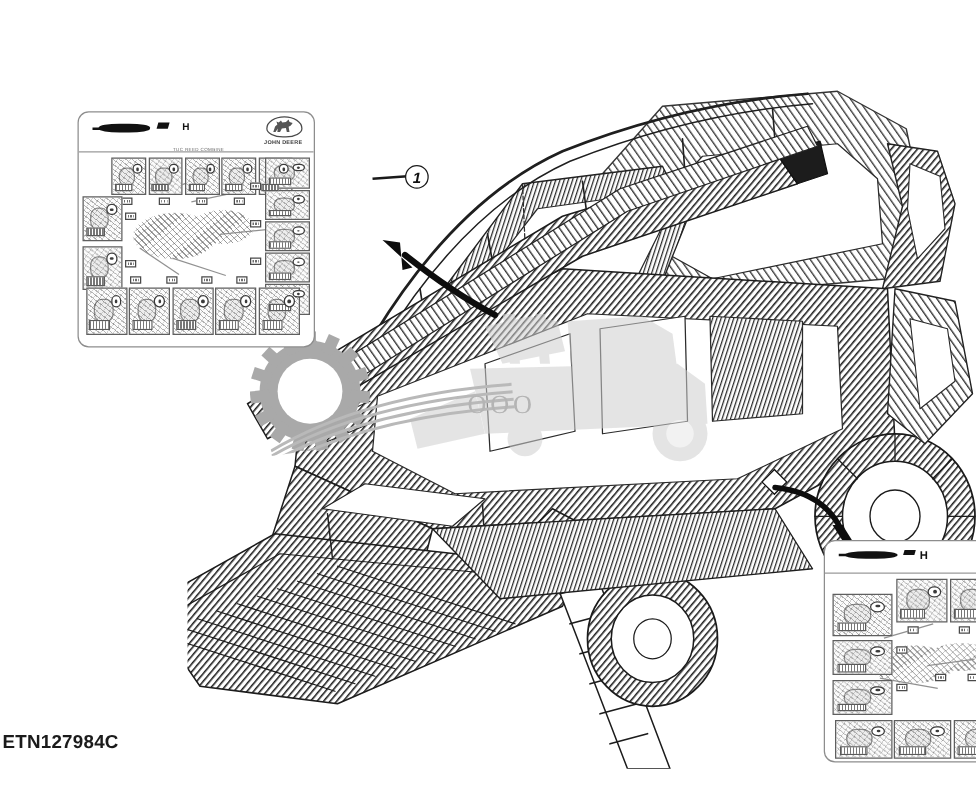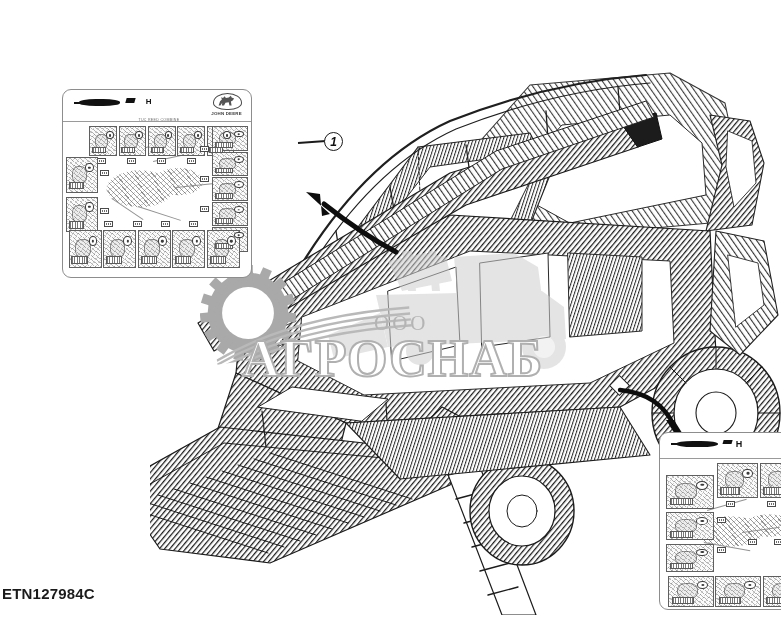--- a/index.html
+++ b/index.html
@@ -339,21 +339,20 @@
     <svg class="wm-swoosh" viewBox="0 0 200 34" xmlns="http://www.w3.org/2000/svg">
       <g stroke="#b9b9b9" stroke-width="2.4" fill="none">
         <path d="M0 30 Q80 -4 198 4"></path>
         <path d="M0 34 Q80 2 198 10"></path>
         <path d="M2 38 Q82 8 198 16"></path>
         <path d="M4 42 Q84 14 198 22"></path>
       </g>
     </svg>
 
     <div class="wm-ooo">ООО</div>
-    <div class="wm-main">АГРОСНАБ</div>
   </div>
 
   <div class="diamond" style="left:612px;top:378px;"></div>
 
   <svg class="arrow" style="left:300px;top:186px;width:100px;height:70px;" viewBox="0 0 100 70" xmlns="http://www.w3.org/2000/svg">
     <path d="M96 66 Q62 48 24 18" fill="none" stroke="#0d0d0d" stroke-width="5" stroke-linecap="round"></path>
     <path d="M6 6 L30 28 L22 30 L20 8 Z" fill="#0d0d0d"></path>
   </svg>
 
   <svg class="arrow" style="left:616px;top:386px;width:80px;height:62px;" viewBox="0 0 80 62" xmlns="http://www.w3.org/2000/svg">

